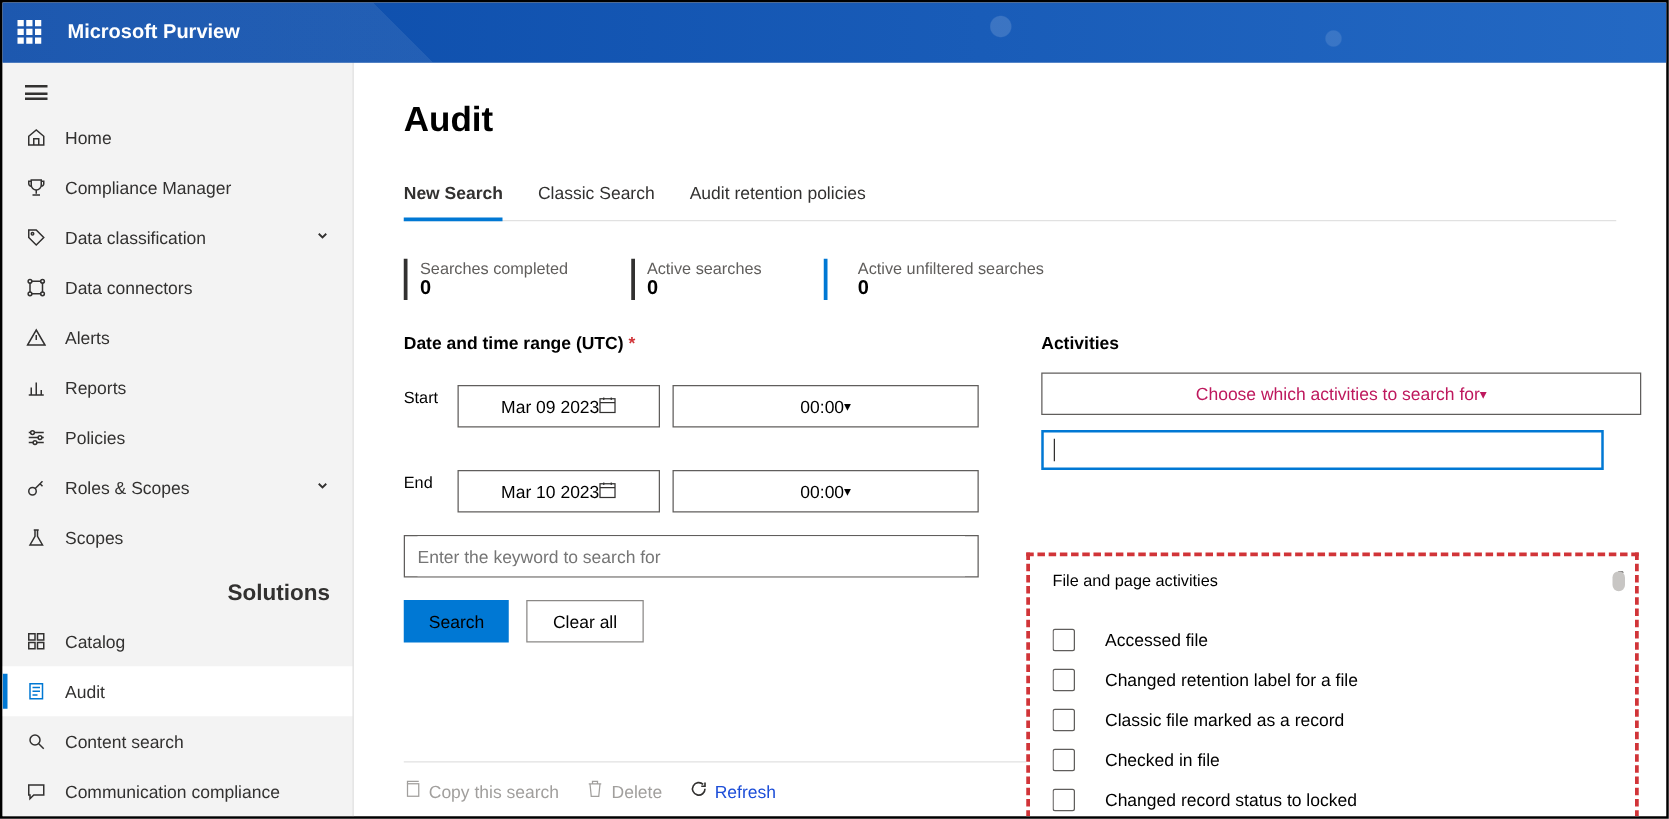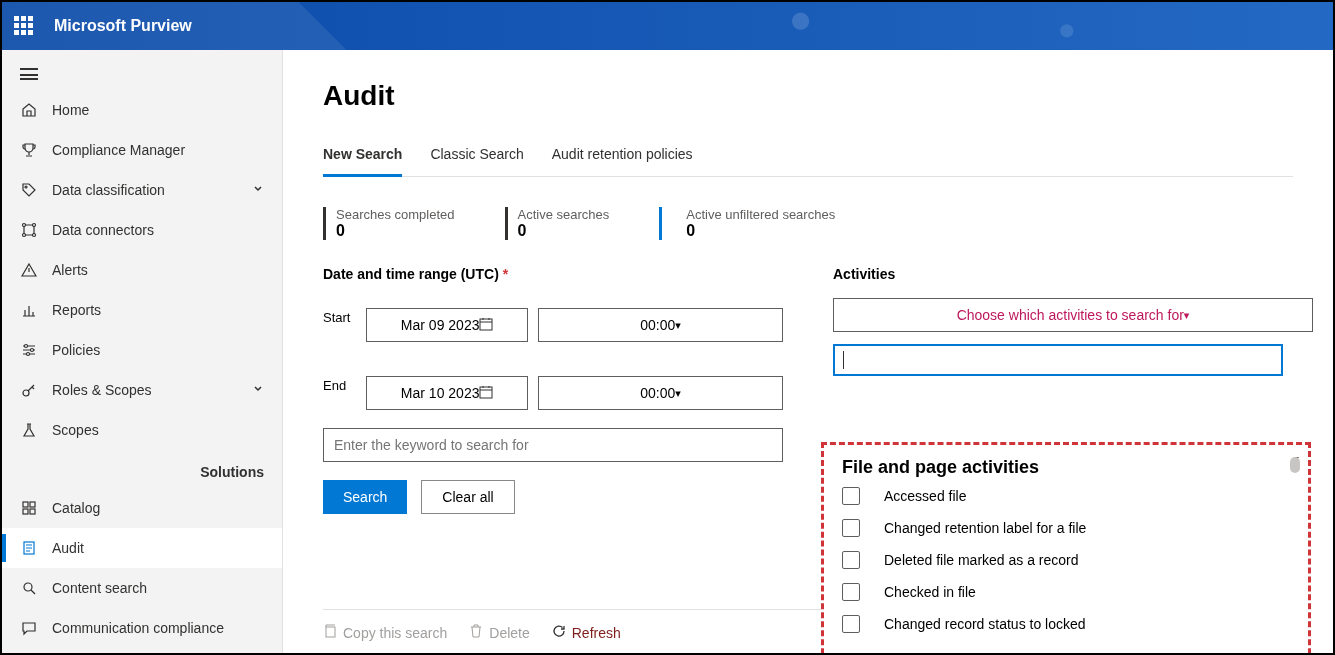--- a/index.html
+++ b/index.html
@@ -33,21 +33,21 @@
 
 .sidebar { width:281px; background:#f3f3f3; border-right:1px solid #e1e1e1; padding-top:8px; overflow-y:auto;text-align:right;}
 .hamburger { padding:10px 18px; cursor:pointer; }
 .ham-lines{ width:18px; height:12px; border-top:2px solid #323130; border-bottom:2px solid #323130; position:relative;}
 .ham-lines::after{content:"";position:absolute;top:4px;left:0;right:0;height:2px;background:#323130;}
 .nav-item { display:flex; align-items:center; padding:11px 18px; font-size:14px; color:#323130; cursor:pointer; gap:14px; position:relative;}
 .nav-item.active{ background:#fff;}
 .nav-item.active::before{content:"";position:absolute;left:0;top:6px;bottom:6px;width:4px;background:#0078d4;}
 .nav-icon{ width:18px; height:18px; flex-shrink:0; display:flex; align-items:center; justify-content:center;}
 .nav-chev{ margin-left:auto; }
-.solutions-hdr{ padding:14px 18px 8px; font-size:14px; font-weight:600; color:#323130;}
+.solutions-hdr{ padding:14px 18px 8px; font-size:18px; font-weight:600; color:#323130;}
 
 .main { flex:1; padding:30px 40px 0 40px; position:relative; overflow:hidden;}
 h1 { font-size:28px; font-weight:700; margin-bottom:24px;}
 .tabs{ display:flex; gap:28px; border-bottom:1px solid #e1e1e1; margin-bottom:30px;}
 .tab{ padding:10px 0 12px; font-size:14px; color:#323130; cursor:pointer; }
 .tab.active{ font-weight:600; border-bottom:3px solid #0078d4; margin-bottom:-1px;}
 
 .stats{ display:flex; gap:50px; margin-bottom:26px;}
 .stat{ border-left:3px solid #323130; padding-left:10px;}
 .stat.blue{ border-left-color:#0078d4;padding-left:24px;}
@@ -63,32 +63,32 @@
 .date-row-label{ width:34px; font-size:13px;}
 .input{ border:1px solid #605e5c; height:34px; padding:0 10px; font-size:14px; background:#fff; display:flex; align-items:center; justify-content:center;margin-top:16px;}
 .date-input{ width:165px;}
 .time-input{ width:250px;}
 .kw-input{ width:460px;}
 .act-select{ width:480px; color:#be185d; margin-bottom:12px;}
 .chev{ font-size:11px;}
 
 .btns{ display:flex; gap:14px; margin-top:18px;}
 .btn{ height:34px; padding:0 20px; font-size:14px; border:none; cursor:pointer;}
-.btn-primary{ background:#0078d4; color:#ffffff;}
+.btn-primary{ background:#0078d4; color:#000000;}
 .btn-secondary{ background:#fff; border:1px solid #8a8886;}
 
 .footer-actions{ position:absolute; bottom:12px; left:40px; right:40px; border-top:1px solid #e1e1e1; padding-top:14px; display:flex; gap:22px; font-size:14px; color:#a19f9d;}
 .fa-item{ display:flex; align-items:center; gap:6px;}
-.fa-item.enabled{ color:#7f1d1d; cursor:pointer;}
+.fa-item.enabled{ color:#1d4ed8; cursor:pointer;}
 
 .act-search{ width:450px; height:32px; border:2px solid #0078d4; padding:0 8px; display:flex; align-items:center;}
 .act-search .cursor{ width:1px; height:18px; background:#323130;}
 .dropdown-panel{ position:absolute; right:22px; top:392px; width:490px; height:248px; border:3px dashed #d13438; background:#fff; padding:12px 8px 8px 18px;}
 .dp-inner{ height:100%; overflow:hidden; position:relative;}
-.group-hdr{ font-size:18px; font-weight:700; margin-bottom:2px;}
+.group-hdr{ font-size:13px; font-weight:400; margin-bottom:24px;}
 .chk-row{ display:flex; align-items:center; gap:24px; padding:7px 0; font-size:14px;}
 .chk{ width:18px; height:18px; border:1px solid #605e5c; border-radius:2px;}
 .dp-scroll-v{ position:absolute; right:0; top:0; width:10px; height:16px; background:#c8c6c4; border-radius:5px;}
 .dp-arrow-up{position:absolute; right:1px; top:-8px; font-size:10px; color:#605e5c;}
 input.plain{ border:none; outline:none; width:100%; height:100%; font-size:14px;}
 </style>
 </head>
 <body>
 
 <div class="header">
@@ -350,21 +350,21 @@
         <div class="chk-row">
             <div class="chk"></div>
             <span>Accessed file</span>
           </div>
         <div class="chk-row">
             <div class="chk"></div>
             <span>Changed retention label for a file</span>
           </div>
         <div class="chk-row">
             <div class="chk"></div>
-            <span>Deleted file marked as a record</span>
+            <span>Classic file marked as a record</span>
           </div>
         <div class="chk-row">
             <div class="chk"></div>
             <span>Checked in file</span>
           </div>
         <div class="chk-row">
             <div class="chk"></div>
             <span>Changed record status to locked</span>
           </div>
 

